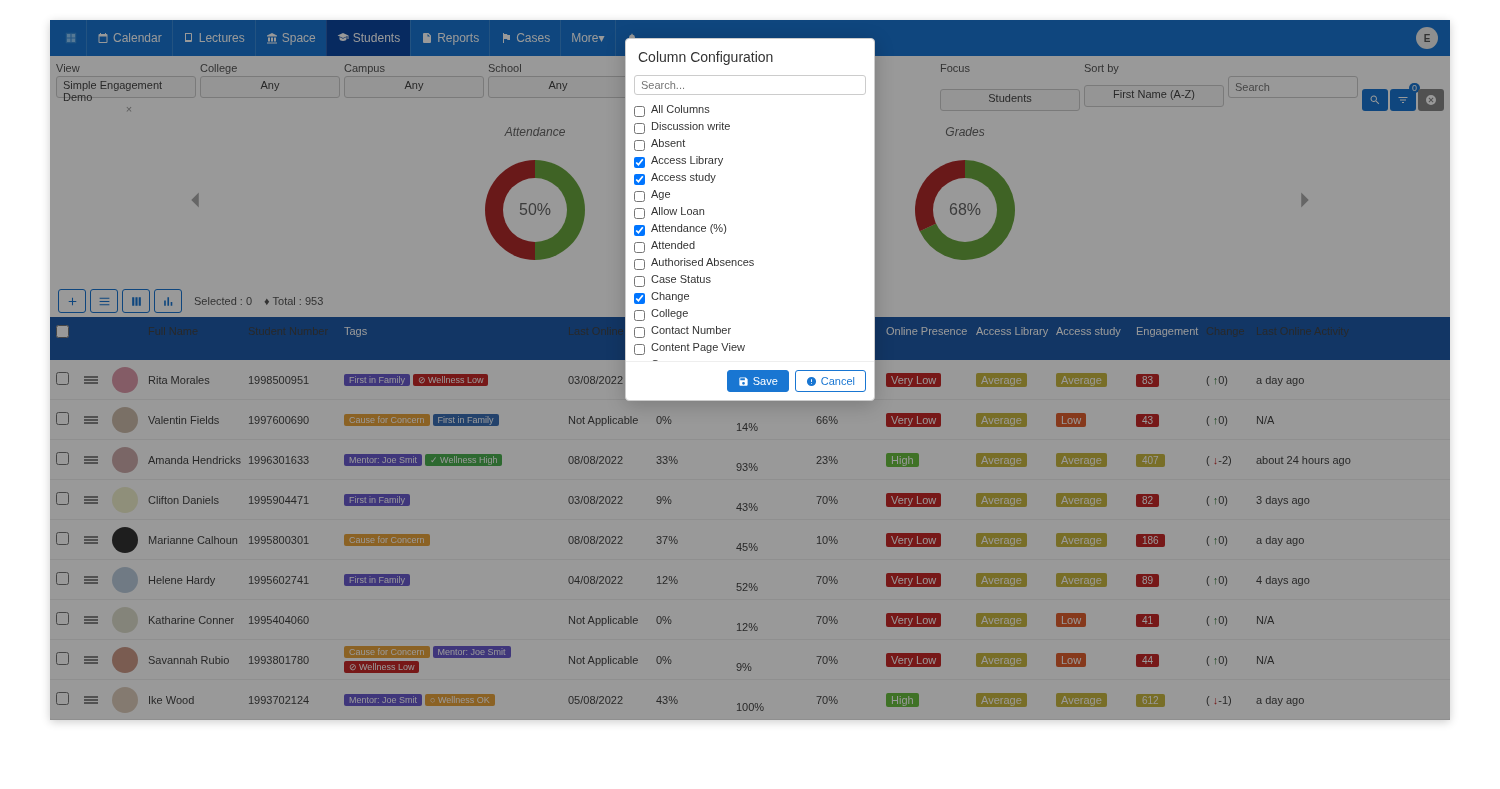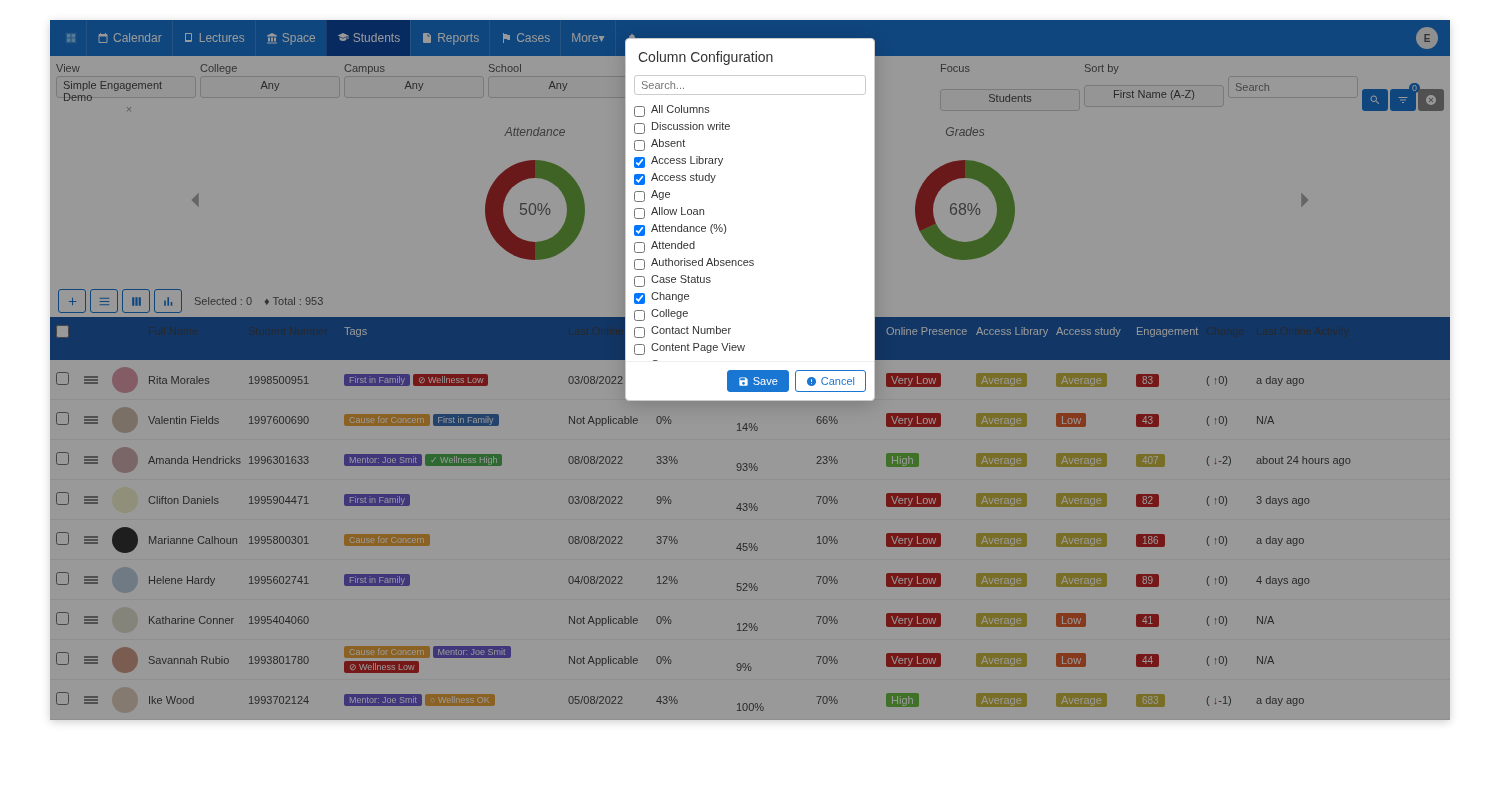--- a/index.html
+++ b/index.html
@@ -532,21 +532,21 @@
             <span class="tag purple">Mentor: Joe Smit</span>
             <span class="tag orange">○ Wellness OK</span>
           </div>
           <div class="c-date">05/08/2022</div>
           <div class="c-pct">43%</div>
           <div class="c-pct2">100%</div>
           <div class="c-grades">70%</div>
           <div class="c-online"><span class="pill high">High</span></div>
           <div class="c-lib"><span class="pill average">Average</span></div>
           <div class="c-study"><span class="pill average">Average</span></div>
-          <div class="c-eng"><span class="eng-badge avg">683</span></div>
+          <div class="c-eng"><span class="eng-badge avg">612</span></div>
           <div class="c-chg">( <span class="arrow-down">↓</span>-1)</div>
           <div class="c-last">a day ago</div>
         </div>
       </div>
   </div>
 
   <div class="overlay"></div>
 </div>
 
 <div class="modal" style="top:38px">

